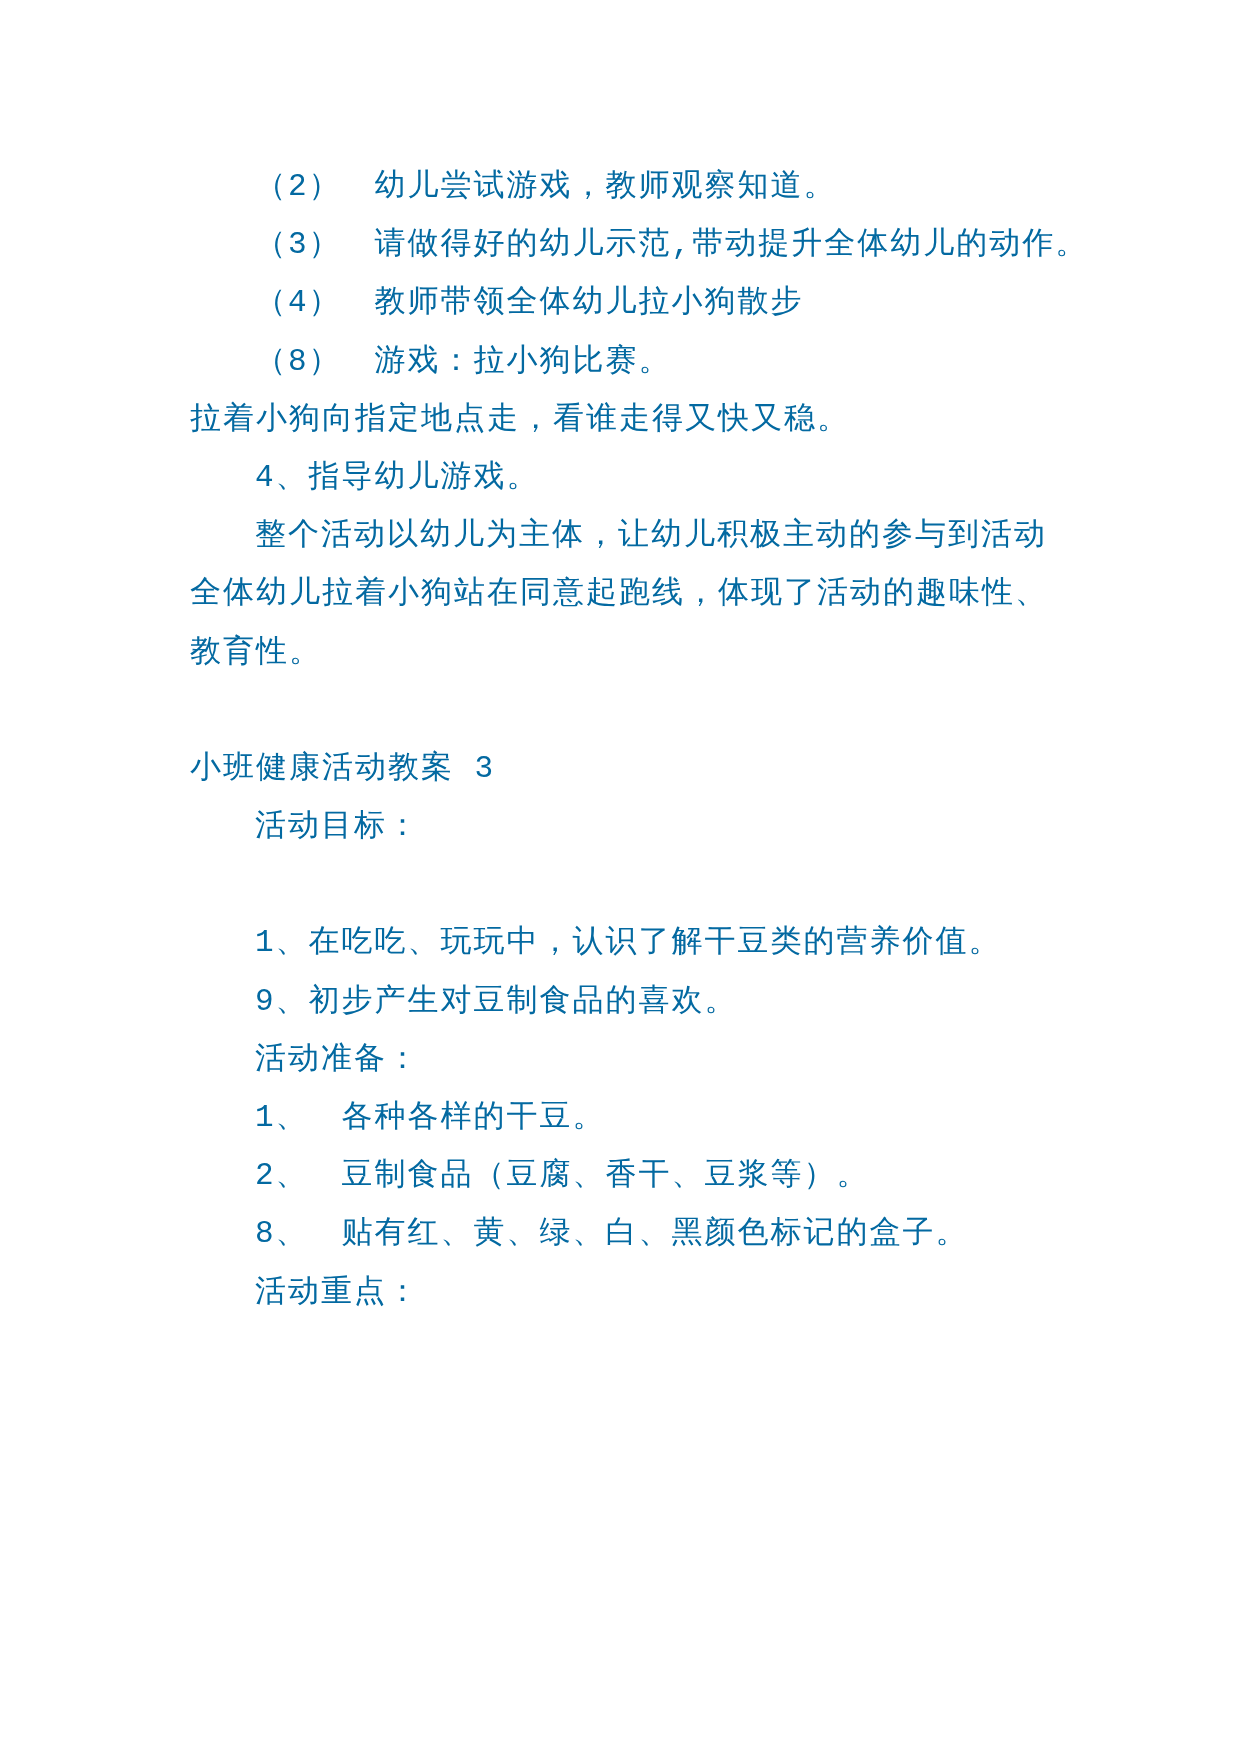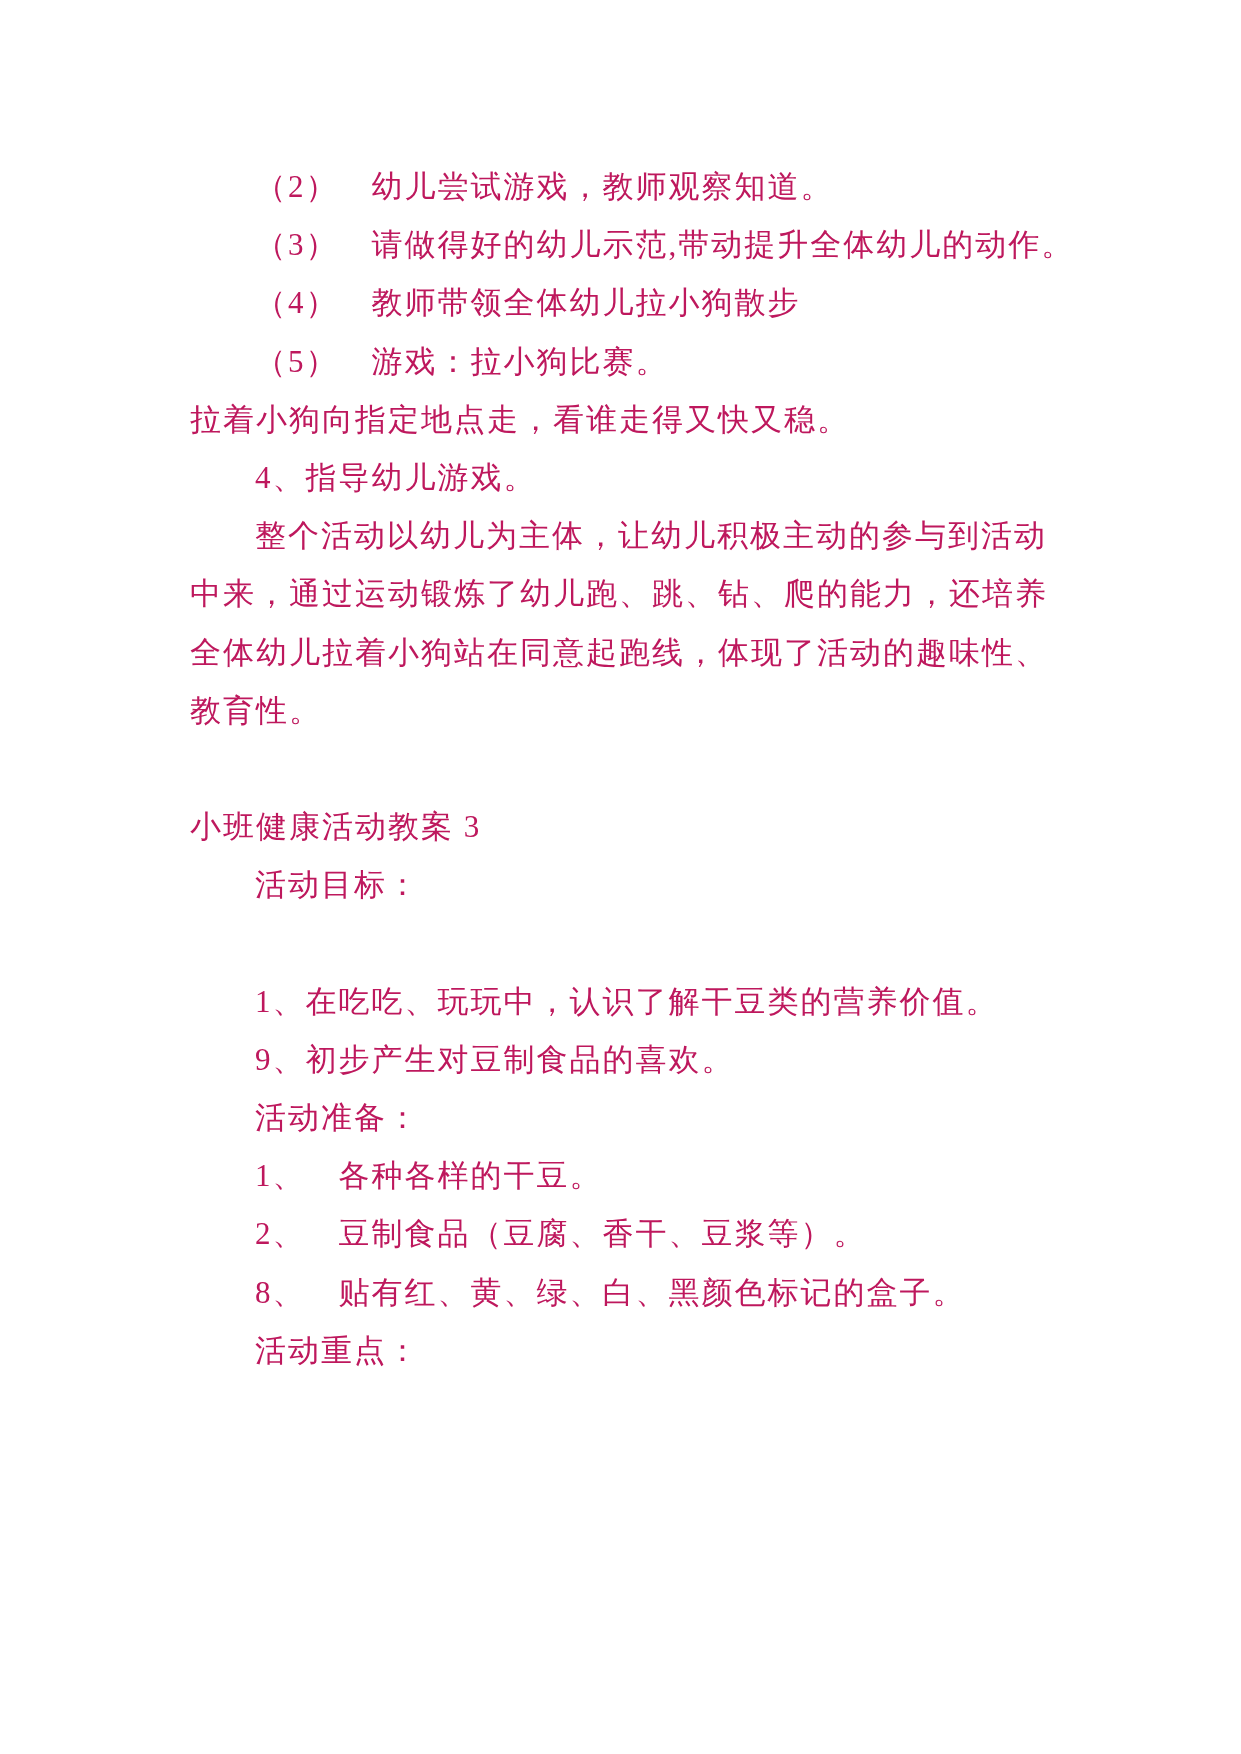--- a/index.html
+++ b/index.html
@@ -16,49 +16,48 @@
     box-sizing: border-box;
     width: 1241px;
     height: 1754px;
     background: #ffffff;
     padding: 158px 155px 0 190px;
   }
   .doc-body {
     width: 100%;
   }
   .line {
-    font-family: Liberation Serif, serif;
+    font-family: Liberation Mono, monospace;
     font-size: 31px;
     line-height: 58.2px;
     height: 58.2px;
     letter-spacing: 2px;
-    color: #be185d;
+    color: #0369a1;
     white-space: pre;
     font-weight: normal;
   }
   .line.indent {
     padding-left: 65px;
   }
   .line.blank {
     
   }
 </style>
 </head>
 <body>
 
 <div class="page">
   <div class="doc-body" id="doc-body">
       <div class="line indent">（2）　幼儿尝试游戏，教师观察知道。</div>
       <div class="line indent">（3）　请做得好的幼儿示范,带动提升全体幼儿的动作。</div>
       <div class="line indent">（4）　教师带领全体幼儿拉小狗散步</div>
-      <div class="line indent">（5）　游戏：拉小狗比赛。</div>
+      <div class="line indent">（8）　游戏：拉小狗比赛。</div>
       <div class="line">拉着小狗向指定地点走，看谁走得又快又稳。</div>
       <div class="line indent">4、指导幼儿游戏。</div>
       <div class="line indent">整个活动以幼儿为主体，让幼儿积极主动的参与到活动</div>
-      <div class="line">中来，通过运动锻炼了幼儿跑、跳、钻、爬的能力，还培养</div>
       <div class="line">全体幼儿拉着小狗站在同意起跑线，体现了活动的趣味性、</div>
       <div class="line">教育性。</div>
       <div class="line blank"></div>
       <div class="line">小班健康活动教案 3</div>
       <div class="line indent">活动目标：</div>
       <div class="line blank"></div>
       <div class="line indent">1、在吃吃、玩玩中，认识了解干豆类的营养价值。</div>
       <div class="line indent">9、初步产生对豆制食品的喜欢。</div>
       <div class="line indent">活动准备：</div>
       <div class="line indent">1、　各种各样的干豆。</div>

